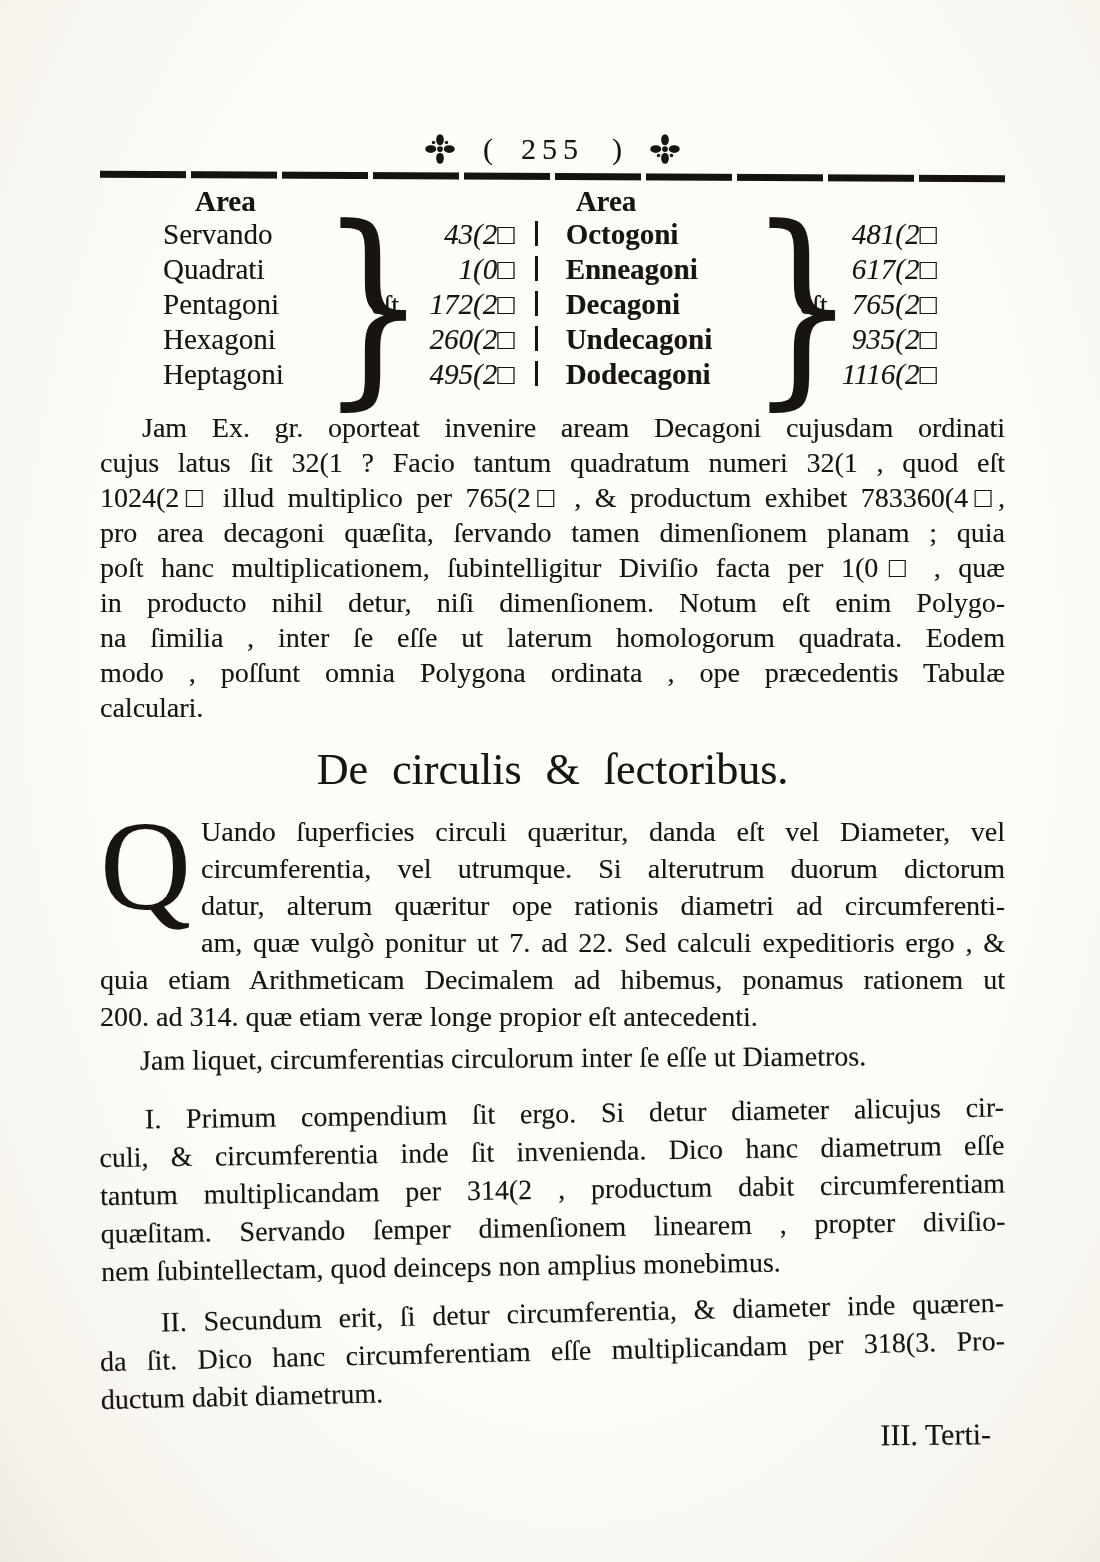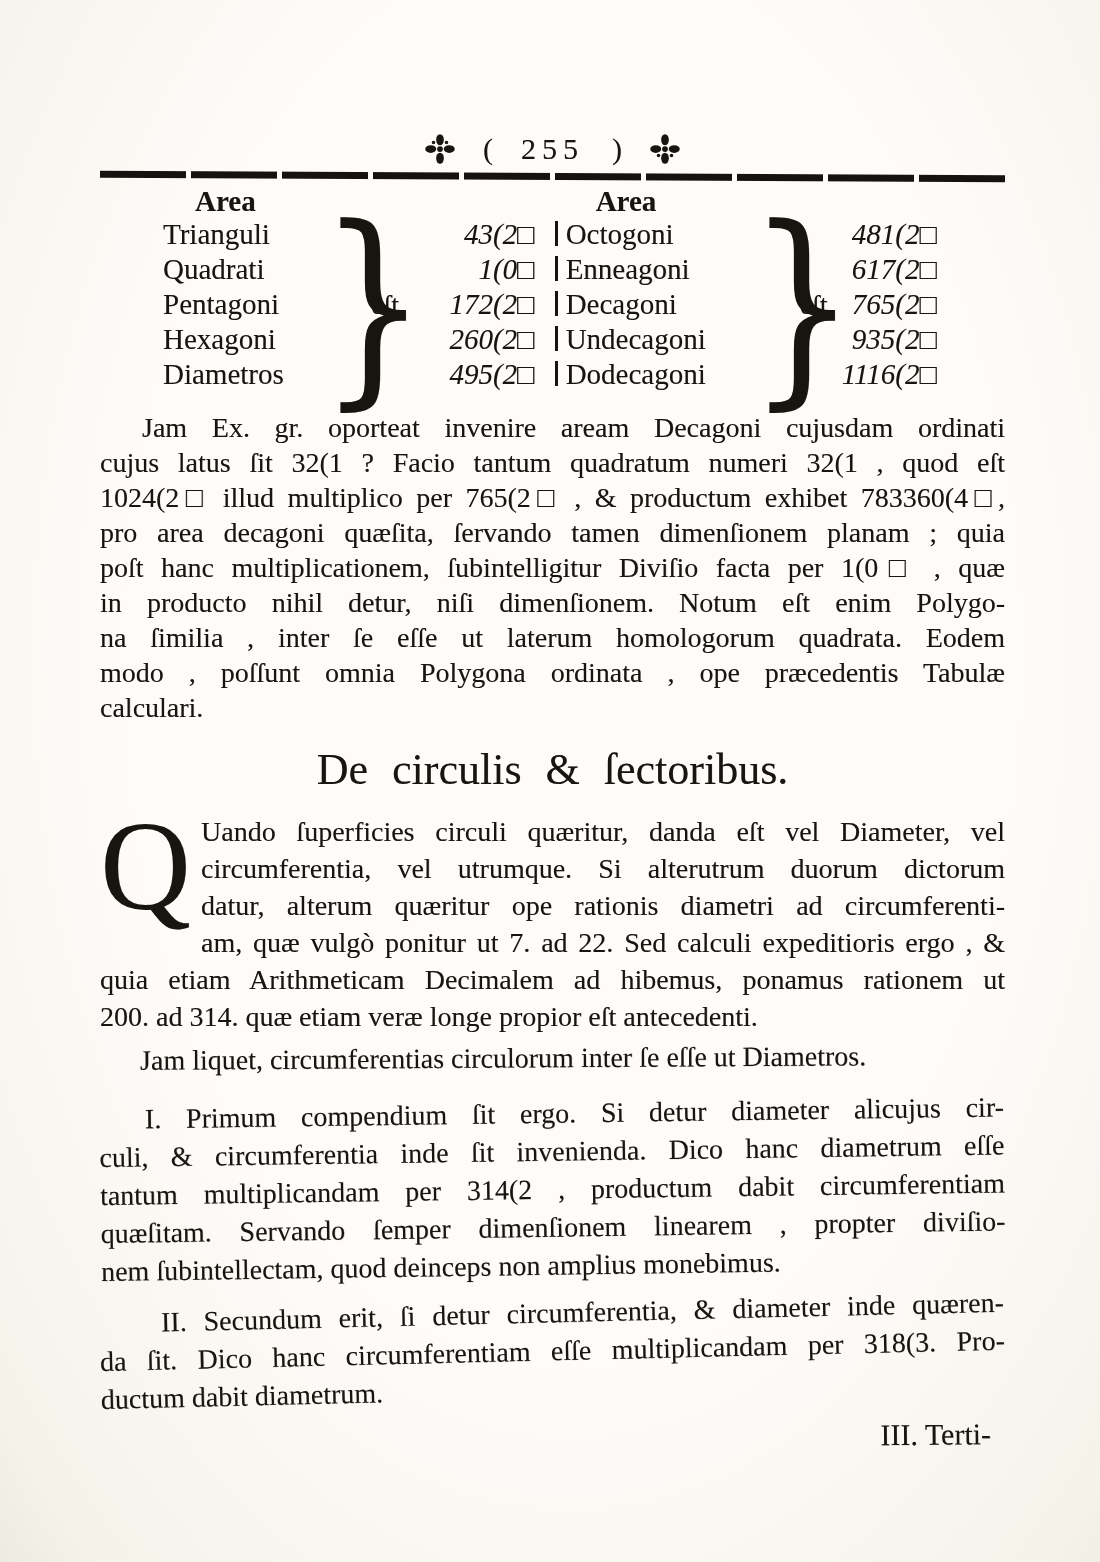--- a/index.html
+++ b/index.html
@@ -35,21 +35,21 @@
   .polytable{display:flex;margin-top:5px;}
   .half{display:flex;flex-direction:column;}
   .half.left{width:458px;}
   .half.right{flex:1;}
   .area-h{font-size:29px;line-height:32px;font-weight:bold;}
   .left .area-h{margin-left:95px;}
   .right .area-h{margin-left:38px;}
   .cols{display:flex;align-items:center;}
   .labels div,.vals div{font-size:29px;line-height:35px;}
   .left .labels{margin-left:63px;width:152px;}
-  .right .labels{margin-left:8px;width:178px;}
+  .right .labels{margin-left:28px;width:178px;font-weight:bold;}
   .brace{
     font-size:212px;line-height:170px;width:42px;
     transform:scaleX(0.8);
     font-family:"DejaVu Serif",serif;
   }
   .est{font-size:28px;width:56px;text-align:center;}
   .vals{flex:1;text-align:right;font-style:italic;}
   .left .vals{padding-right:20px;}
   .right .vals{padding-right:68px;}
   .tdivider{
@@ -123,25 +123,25 @@
     </svg>
   </header>
 
   <div class="rule"></div>
 
   <section class="polytable">
     <div class="half left">
       <div class="area-h">Area</div>
       <div class="cols">
         <div class="labels">
-            <div>Trianguli</div>
+            <div>Servando</div>
             <div>Quadrati</div>
             <div>Pentagoni</div>
             <div>Hexagoni</div>
-            <div>Diametros</div>
+            <div>Heptagoni</div>
           </div>
         <div class="brace">}</div>
         <div class="est">eſt</div>
         <div class="vals">
             <div>43(2□</div>
             <div>1(0□</div>
             <div>172(2□</div>
             <div>260(2□</div>
             <div>495(2□</div>
           </div>

